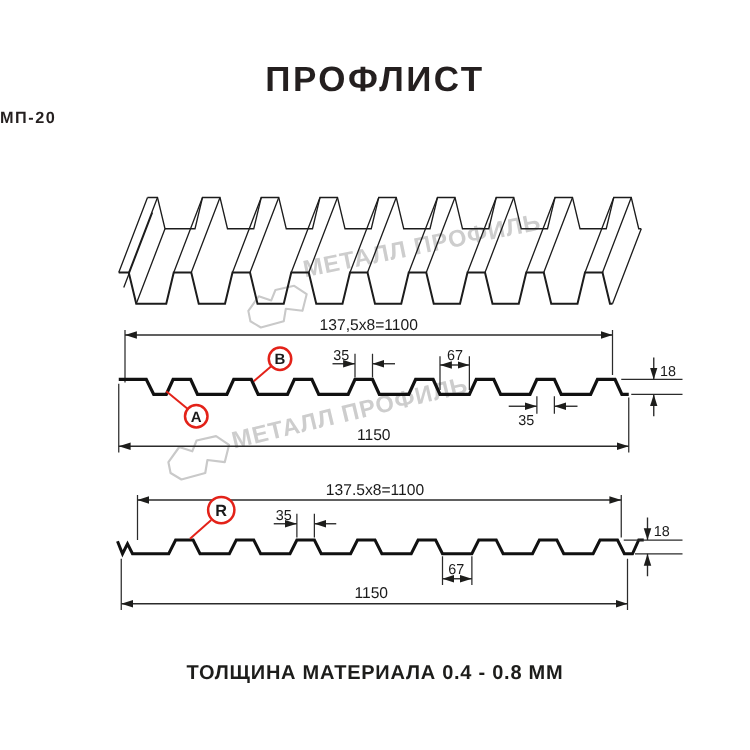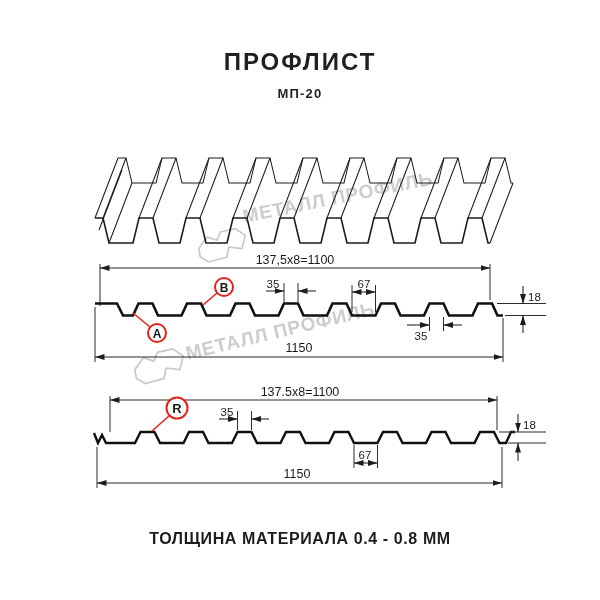--- a/index.html
+++ b/index.html
@@ -1,21 +1,21 @@
 <!DOCTYPE html>
 <html><head>
 <meta charset="utf-8">
 <style>
   html,body{margin:0;padding:0;}
   body{width:600px;height:600px;background:#ffffff;position:relative;overflow:hidden;
        font-family:"Liberation Sans",sans-serif;}
   .abs{position:absolute;}
-  #title{top:48px;left:0;width:600px;text-align:center;font-size:24px;font-weight:700;
+  #title{top:48px;left:0;width:600px;text-align:center;font-size:28px;font-weight:700;
          letter-spacing:2px;color:#241f1f;}
-  #subtitle{top:86px;left:0;width:600px;text-align:center;font-size:13px;font-weight:700;
+  #subtitle{top:86px;left:0;width:600px;text-align:left;font-size:13px;font-weight:700;
             letter-spacing:1.2px;color:#241f1f;}
   #footer{top:530px;left:0;width:600px;text-align:center;font-size:16px;font-weight:700;
           letter-spacing:0.6px;color:#1d1d1b;}
   .wm-text{font-size:19px;font-weight:700;letter-spacing:0.8px;color:#cdcdcd;white-space:nowrap;}
   #wm1-text{left:243px;top:206px;transform:rotate(-11.5deg);transform-origin:left center;}
   #wm2-text{left:186px;top:343px;transform:rotate(-13.5deg);transform-origin:left center;}
   svg{display:block;}
   svg text{font-family:"Liberation Sans",sans-serif;fill:#1a1a1a;}
   .dimtxt{font-size:11.5px;}
   .dimtxt-big{font-size:12.5px;}

